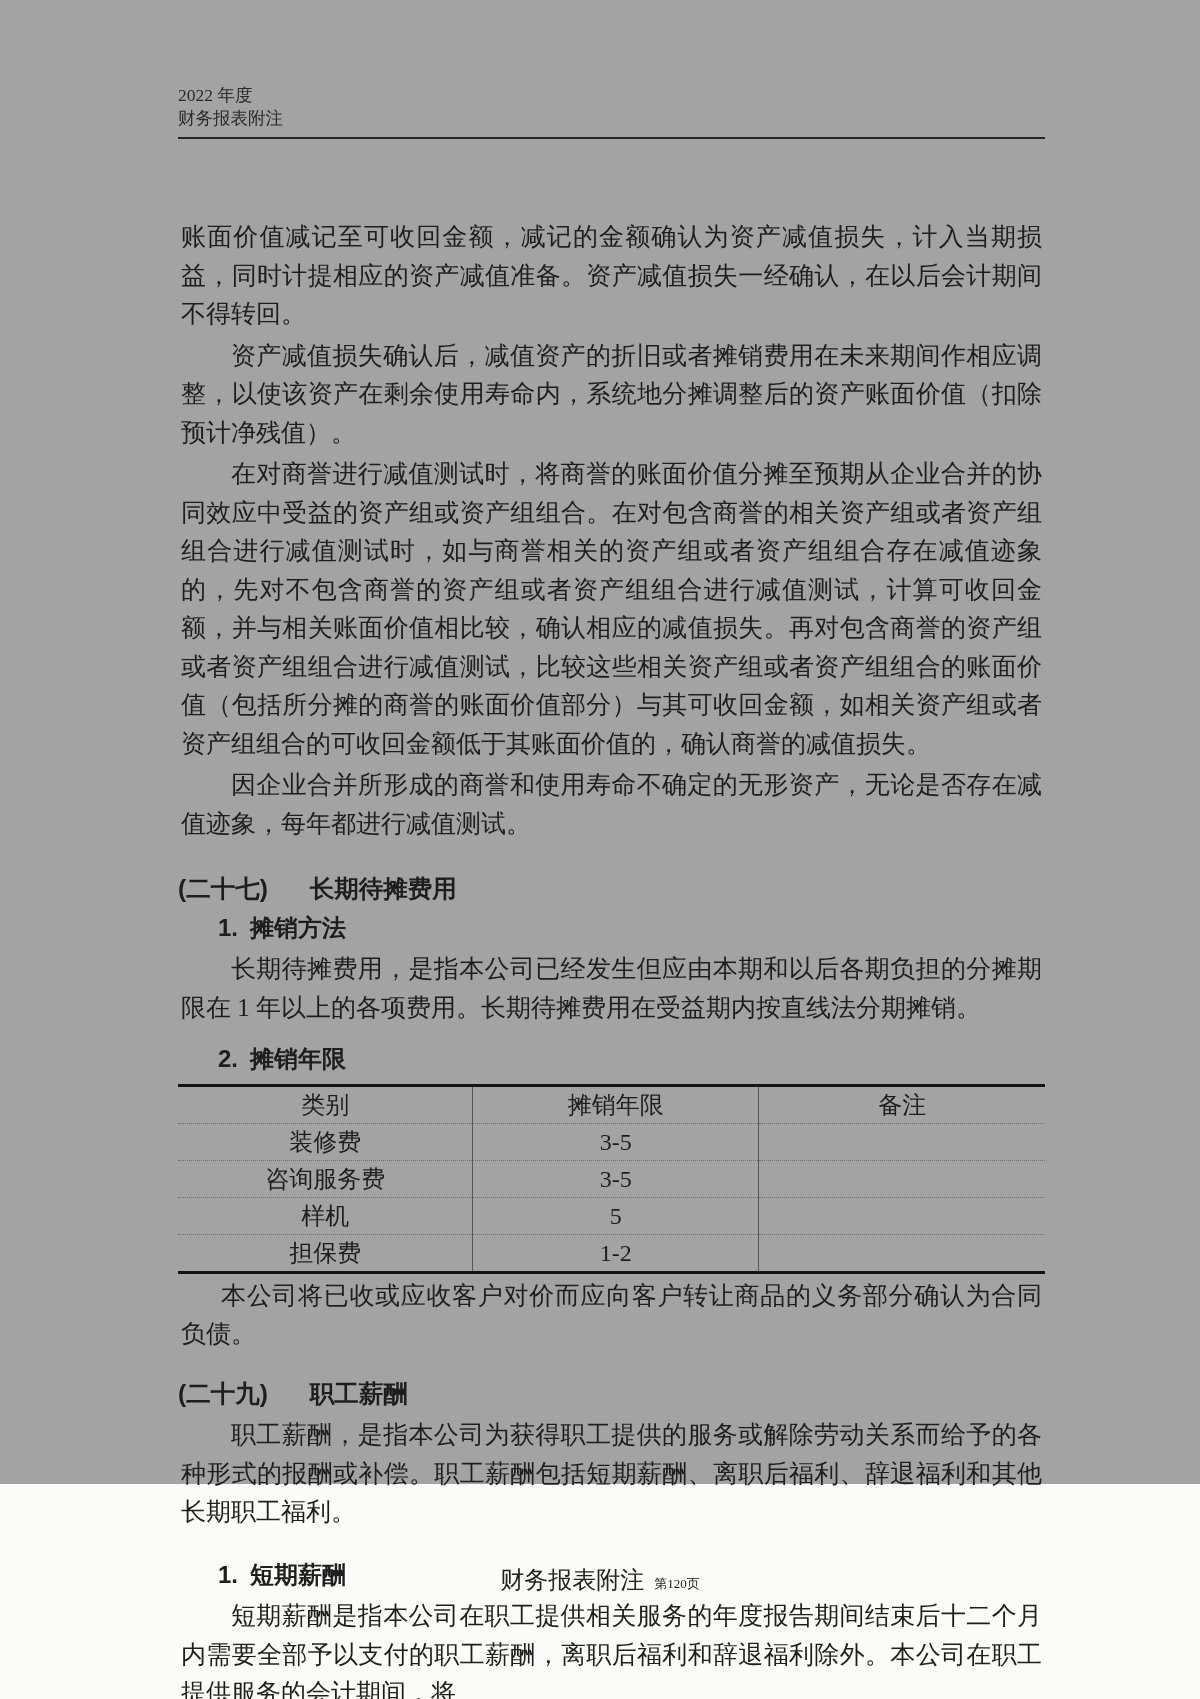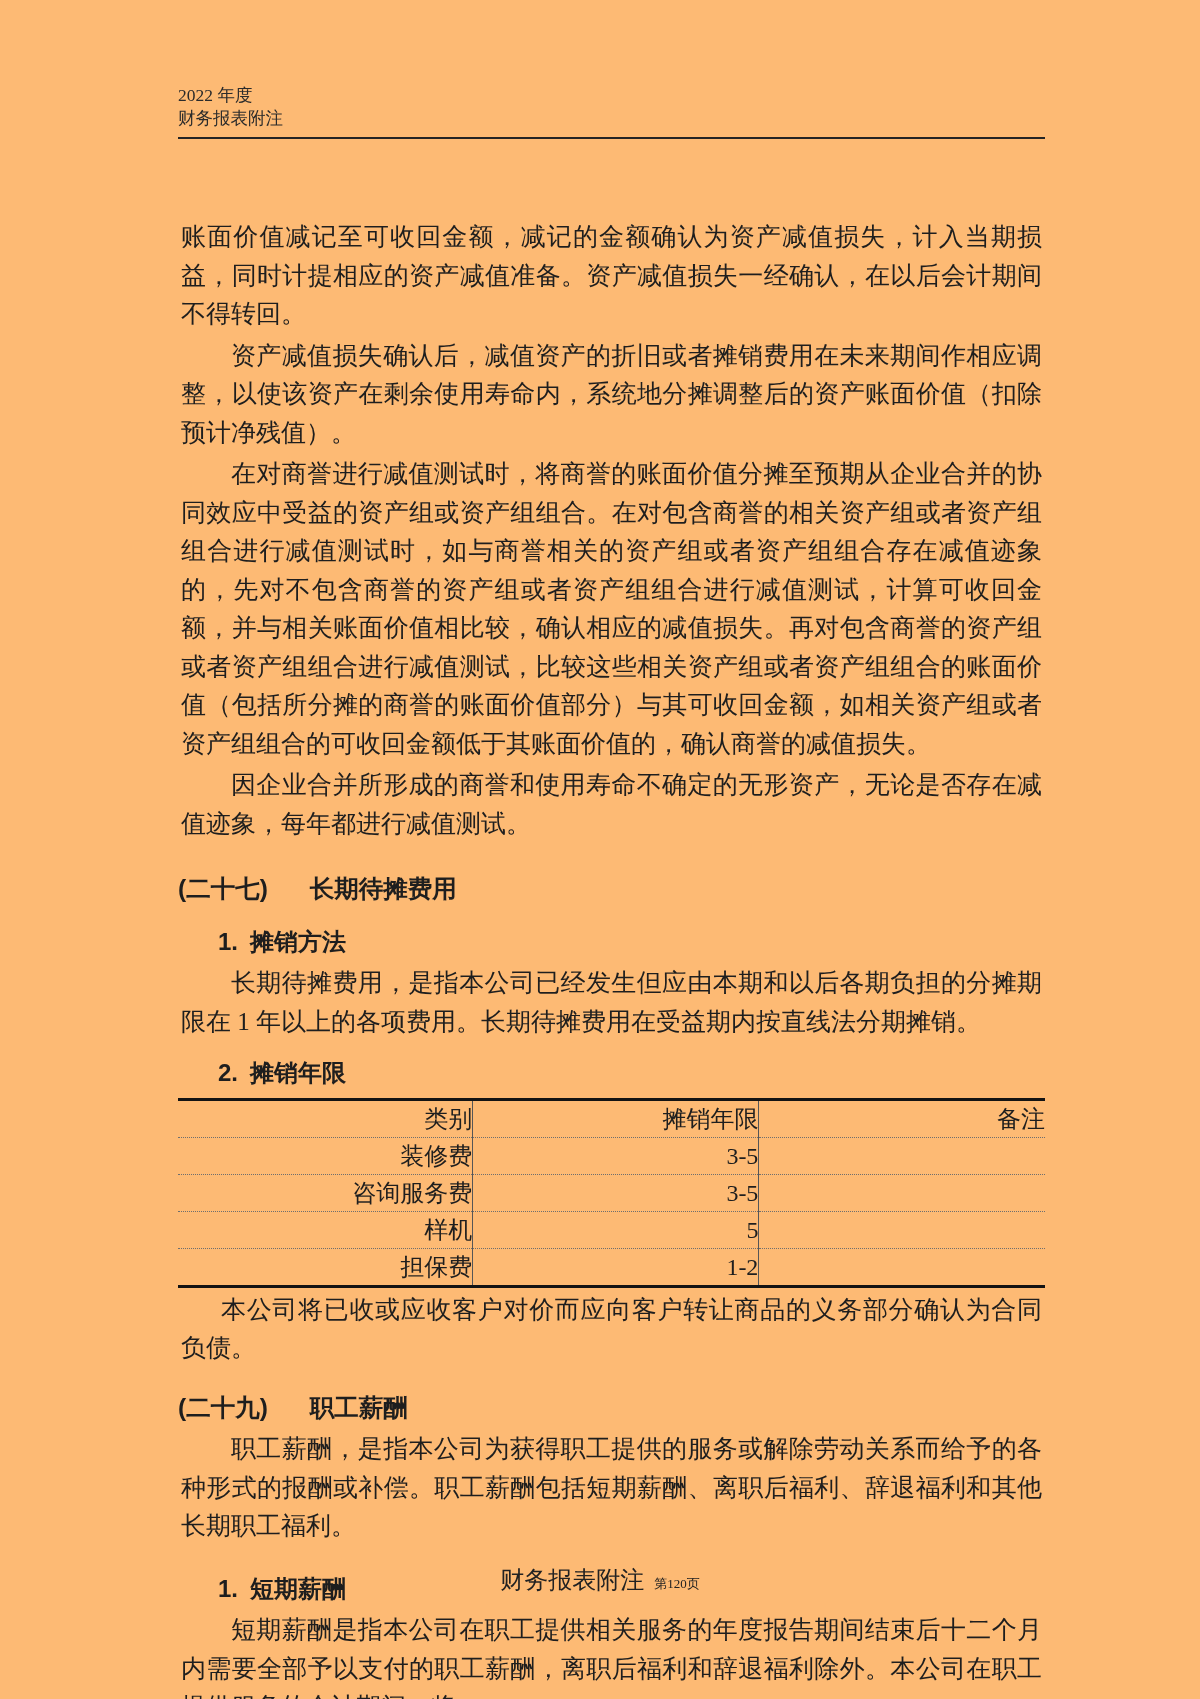--- a/index.html
+++ b/index.html
@@ -6,23 +6,23 @@
   body {
     width:1200px; height:1699px;
     background:#fbfbfa;
     font-family:"Liberation Serif","DejaVu Serif",serif;
     color:#1c1c1c;
     overflow:hidden;
   }
   .page {
     position:relative;
     box-sizing:border-box;
-    width:1200px; height:1699px;
+    width:1200px; height:1484px;
     padding:0 155px 14px 178px;
-    background:#fdba74;
+    background:#a3a3a3;
   }
   
   .doc-header {
     padding-top:84px;
     padding-bottom:7px;
     font-size:17.5px;
     line-height:23px;
     color:#2b2b2b;
     border-bottom:2px solid #242424;
   }
@@ -49,21 +49,21 @@
     font-family:"Liberation Sans","DejaVu Sans",sans-serif;
     font-weight:bold;
     font-size:24px;
     line-height:38.5px;
     margin-left:40px;
     text-align:left;
   }
   .sub-heading .num { margin-right:12px; }
 
   .blk-sec27      { margin-top:27px; }
-  .blk-sub-method { margin-top:14px; }
+  .blk-sub-method { }
   .blk-para-method{ margin-top:6px;  }
   .blk-sub-years  { margin-top:13px; }
   .blk-sec28      { margin-top:34px; }
   .blk-para28     { margin-top:4px;  }
   .blk-sec29      { margin-top:21px; }
   .blk-para29     { margin-top:2px;  }
   .blk-sub-short  { margin-top:24px;  }
   .blk-para-short { margin-top:5px;  }
 
   
@@ -71,21 +71,21 @@
     width:100%;
     margin-top:5px;
     border-collapse:collapse;
     border-top:3px solid #131313;
     border-bottom:3px solid #131313;
     font-size:24px;
   }
   table.amort th, table.amort td {
     height:36px;
     padding:0;
-    text-align:right;
+    text-align:center;
     vertical-align:middle;
     font-weight:normal;
     line-height:36px;
   }
   table.amort th:nth-child(1), table.amort td:nth-child(1) { width:34%; }
   table.amort th:nth-child(2), table.amort td:nth-child(2) {
     width:33%;
     border-left:1px solid #565656;
     border-right:1px solid #565656;
   }

